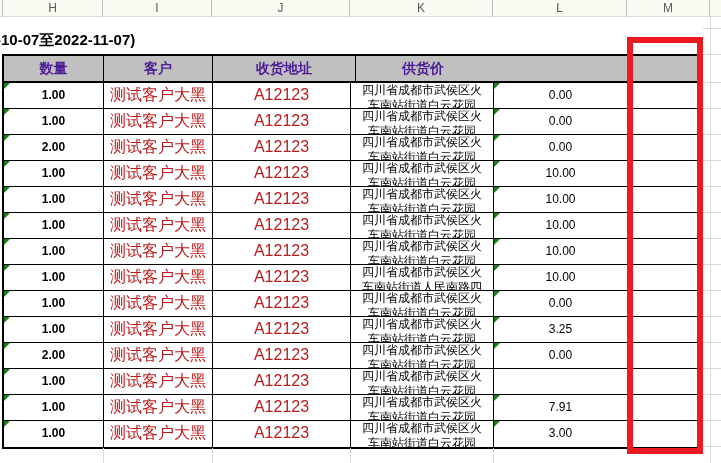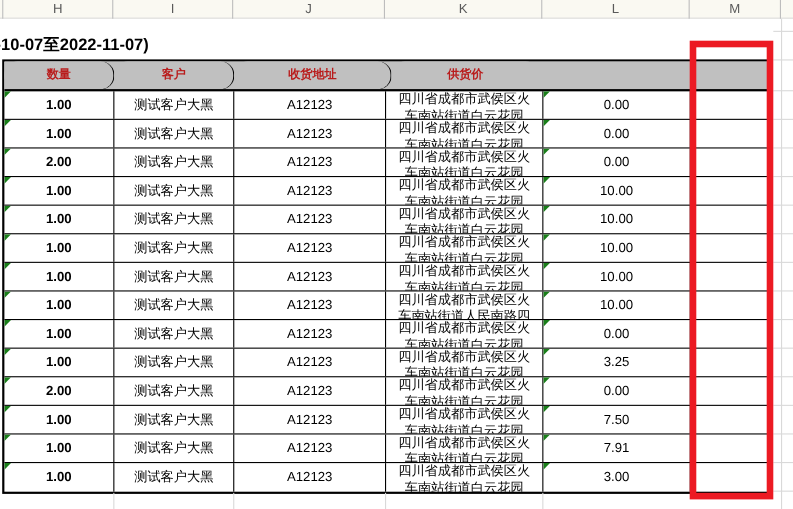--- a/index.html
+++ b/index.html
@@ -26,24 +26,24 @@
   .hrow { height:27px; background:#c0c0c0; border-bottom:2px solid #000; }
   .tcell { position:relative; height:100%; border-right:1px solid #000;
            overflow:hidden; text-align:center; }
   .tcell:last-child { border-right:none; }
   .c-qty   { width:100px;font-weight:bold; }
   .c-cust  { width:109px; }
   .c-id    { width:138px; }
   .c-addr  { width:143px;text-align:center; }
   .c-price { width:134px; }
   .c-rmk   { width:71px; flex:1; }
-  .hcell { color:#b91c1c; font-weight:bold; font-size:11px; line-height:25px;
-           background:#c0c0c0;border-radius:12px; }
+  .hcell { color:#4c1d95; font-weight:bold; font-size:14px; line-height:25px;
+           background:#c0c0c0; }
   .num { font-size:12px; line-height:24px; color:#000; }
-  .txt { font-size:12px; line-height:24px; color:#000000; }
+  .txt { font-size:16px; line-height:24px; color:#b91c1c; }
   .addr-wrap { height:28px; overflow:hidden; font-size:12px; line-height:15px;
                color:#000; white-space:nowrap; }
   .err-tri { position:absolute; left:0; top:0; width:0; height:0;
              border-top:6px solid #1a7f1a; border-right:6px solid transparent; }
 
   
   #highlight-box { position:absolute; left:627px; top:37px; width:76px; height:417px;
                    border:6px solid #ec1a23; background:transparent; z-index:5; }
 
   
@@ -369,24 +369,20 @@
         <div class="txt">测试客户大黑</div>
       </div>
       <div class="tcell c-id">
         <div class="txt">A12123</div>
       </div>
       <div class="tcell c-addr">
         <div class="addr-wrap">
           <div>四川省成都市武侯区火</div>
           <div>车南站街道白云花园</div>
         </div>
-      </div>
-      <div class="tcell c-price">
-        <span class="err-tri"></span>
-        <div class="num">7.50</div>
       </div>
       <div class="tcell c-rmk">
         <div class="txt"></div>
       </div>
     </div>
 
     <div class="trow">
       <div class="tcell c-qty">
         <span class="err-tri"></span>
         <div class="num">1.00</div>

